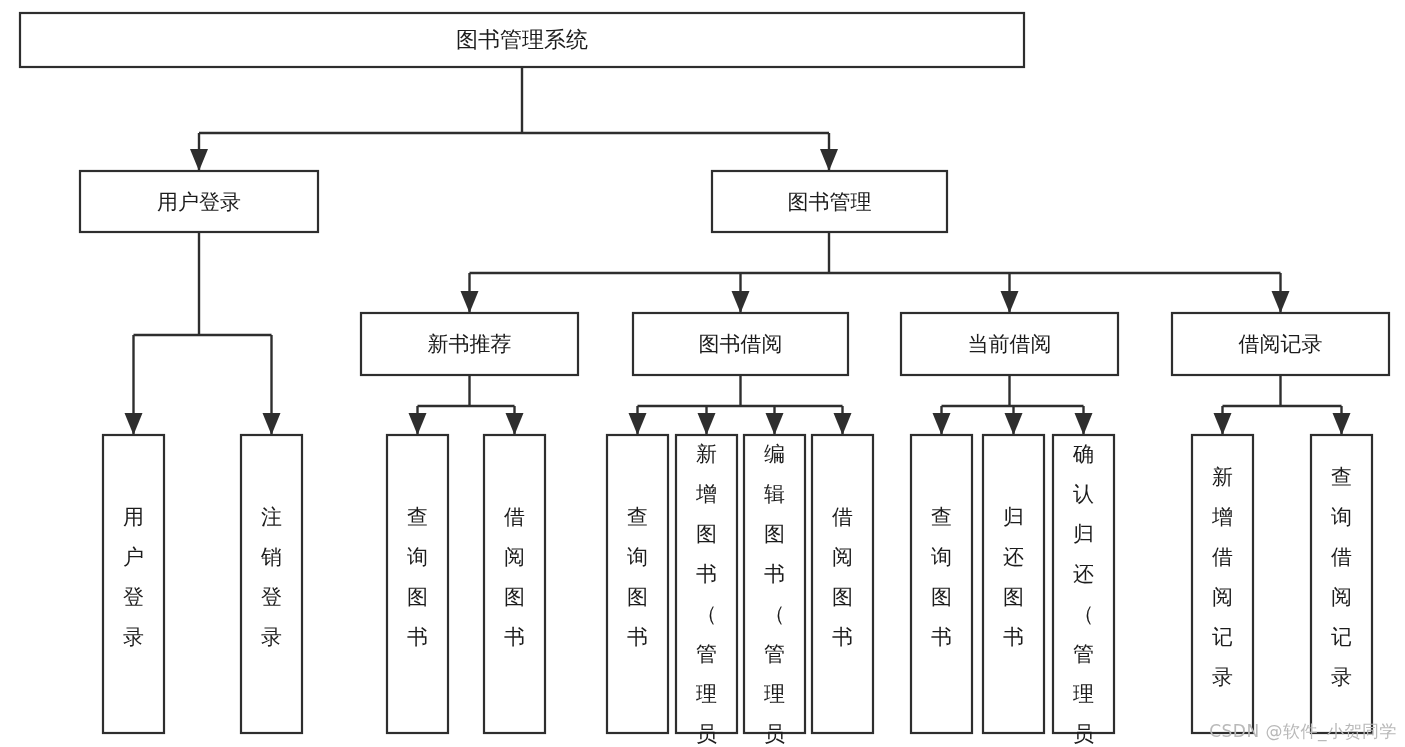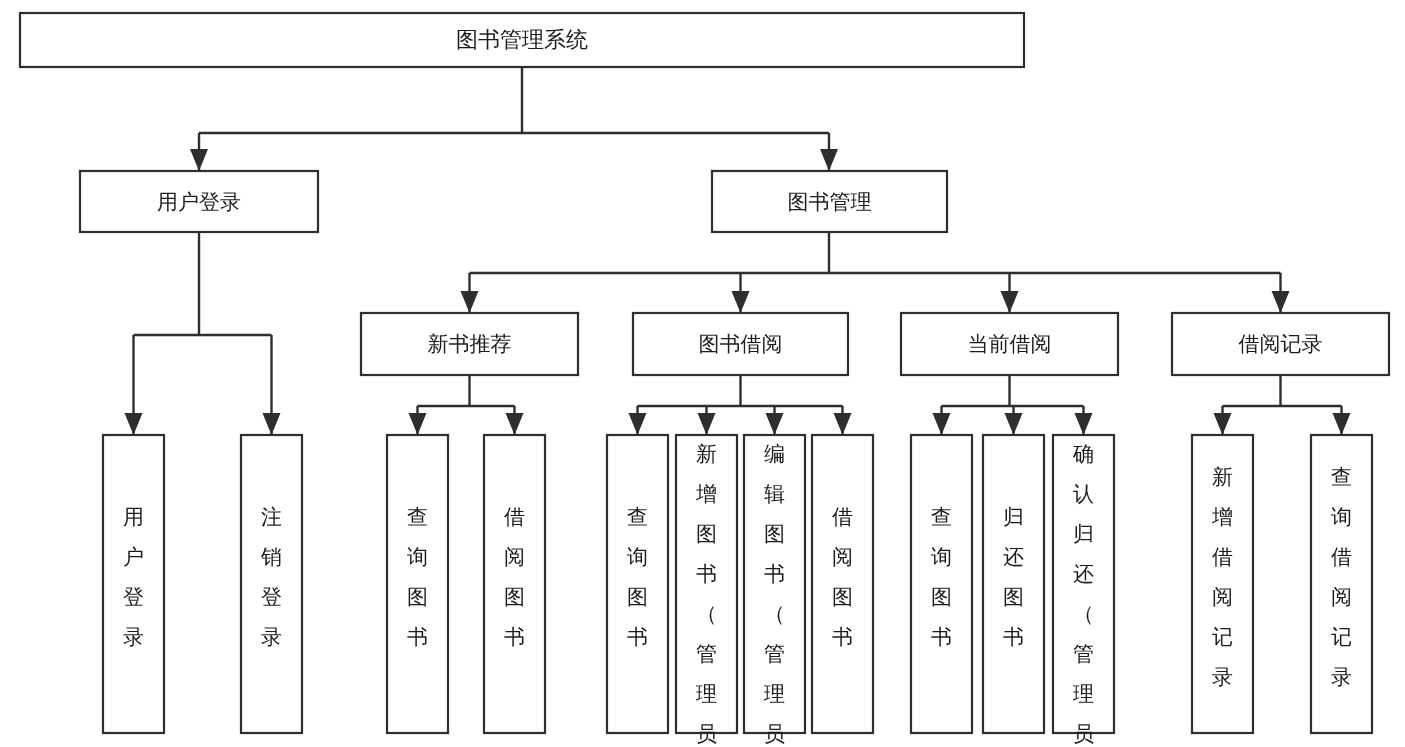--- a/index.html
+++ b/index.html
@@ -208,14 +208,15 @@
           <rect x="1192" y="435" width="61" height="298" class="node-box"></rect>
           <text x="1222.5" class="leaf-label"><tspan x="1222.5" y="484">新</tspan><tspan x="1222.5" y="524">增</tspan><tspan x="1222.5" y="564">借</tspan><tspan x="1222.5" y="604">阅</tspan><tspan x="1222.5" y="644">记</tspan><tspan x="1222.5" y="684">录</tspan></text>
         </g>
         <g>
           <rect x="1311" y="435" width="61" height="298" class="node-box"></rect>
           <text x="1341.5" class="leaf-label"><tspan x="1341.5" y="484">查</tspan><tspan x="1341.5" y="524">询</tspan><tspan x="1341.5" y="564">借</tspan><tspan x="1341.5" y="604">阅</tspan><tspan x="1341.5" y="644">记</tspan><tspan x="1341.5" y="684">录</tspan></text>
         </g>
       </g>
   </svg>
 
+  <div class="watermark">CSDN @软件_小贺同学</div>
 
 </div>
 
 </body></html>

